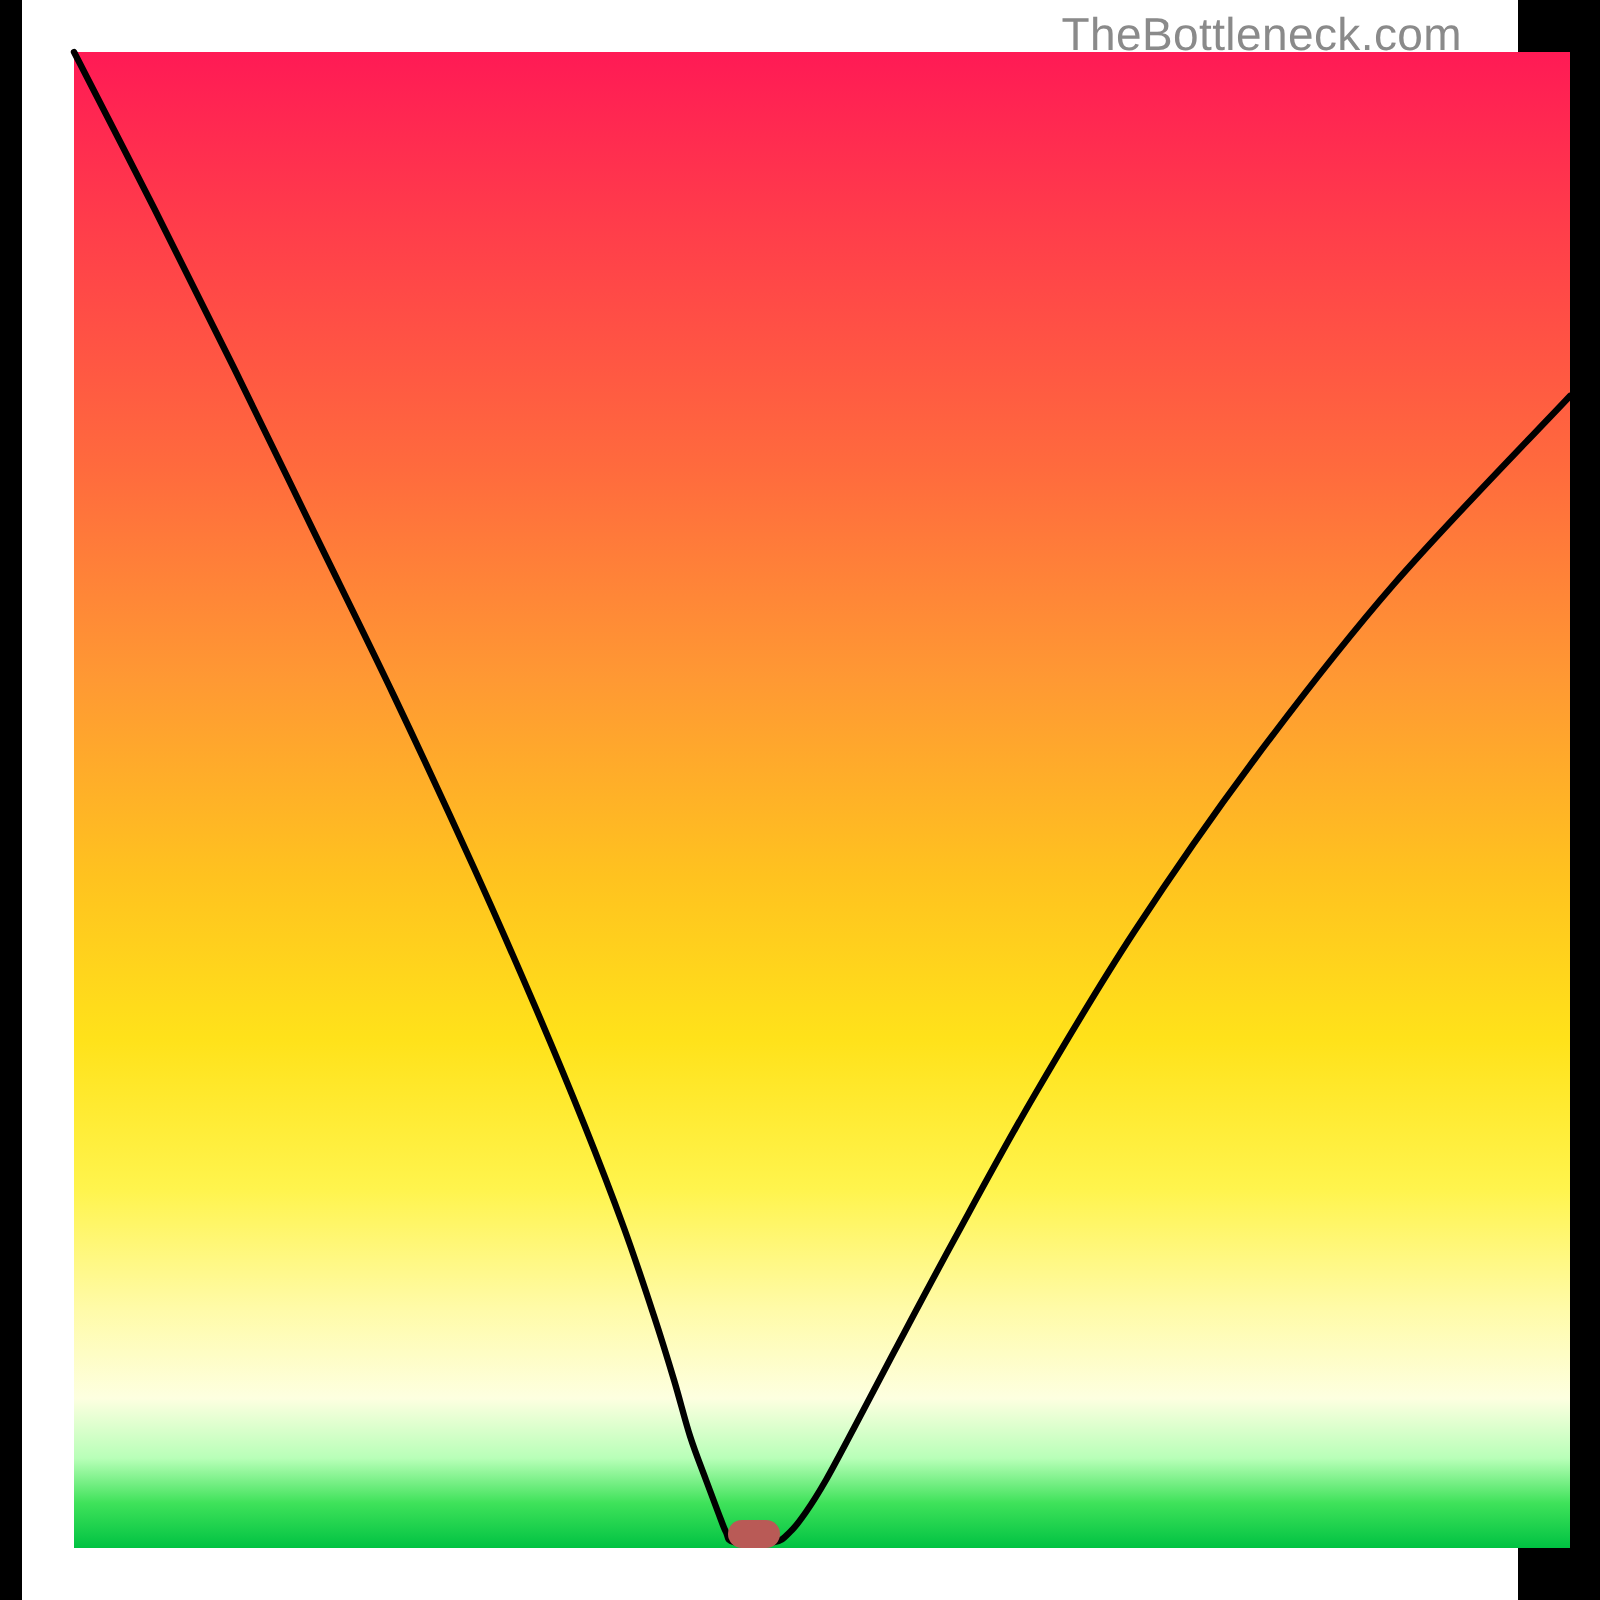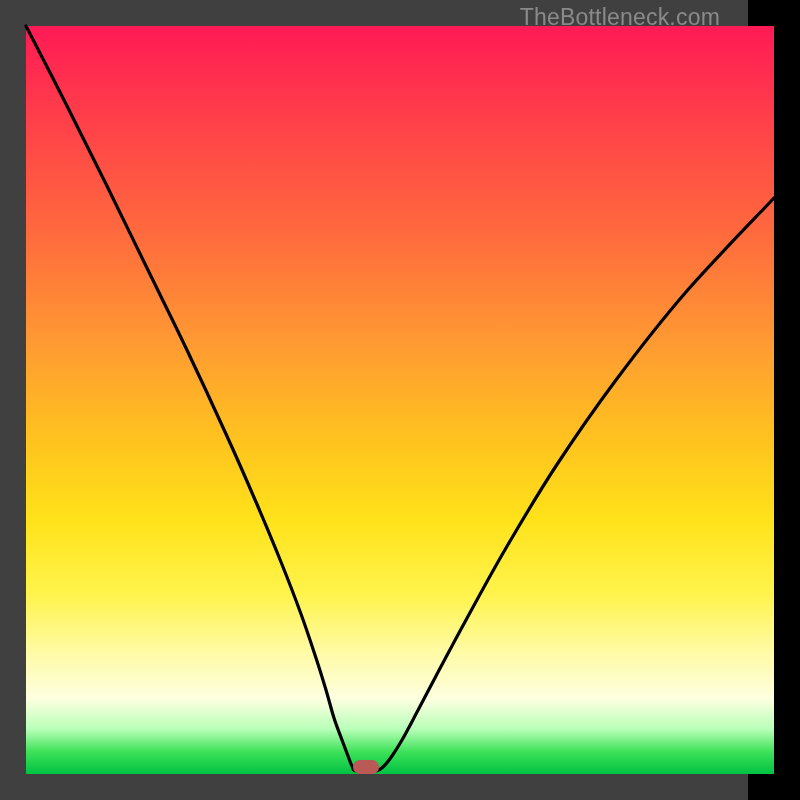--- a/index.html
+++ b/index.html
@@ -6,25 +6,25 @@
     margin: 0;
     padding: 0;
     width: 800px;
     height: 800px;
     background: #000;
     font-family: Arial, Helvetica, sans-serif;
     overflow: hidden;
   }
   .frame {
     position: absolute;
-    left: 0;
+    left: 11px;
     top: 0;
     width: 748px;
     height: 800px;
-    background: #404040;
+    background: #ffffff;
   }
   .plot-area {
     position: absolute;
     left: 26px;
     top: 26px;
     width: 748px;
     height: 748px;
     
     background: linear-gradient(to bottom,
       #ff1a55 0%,

